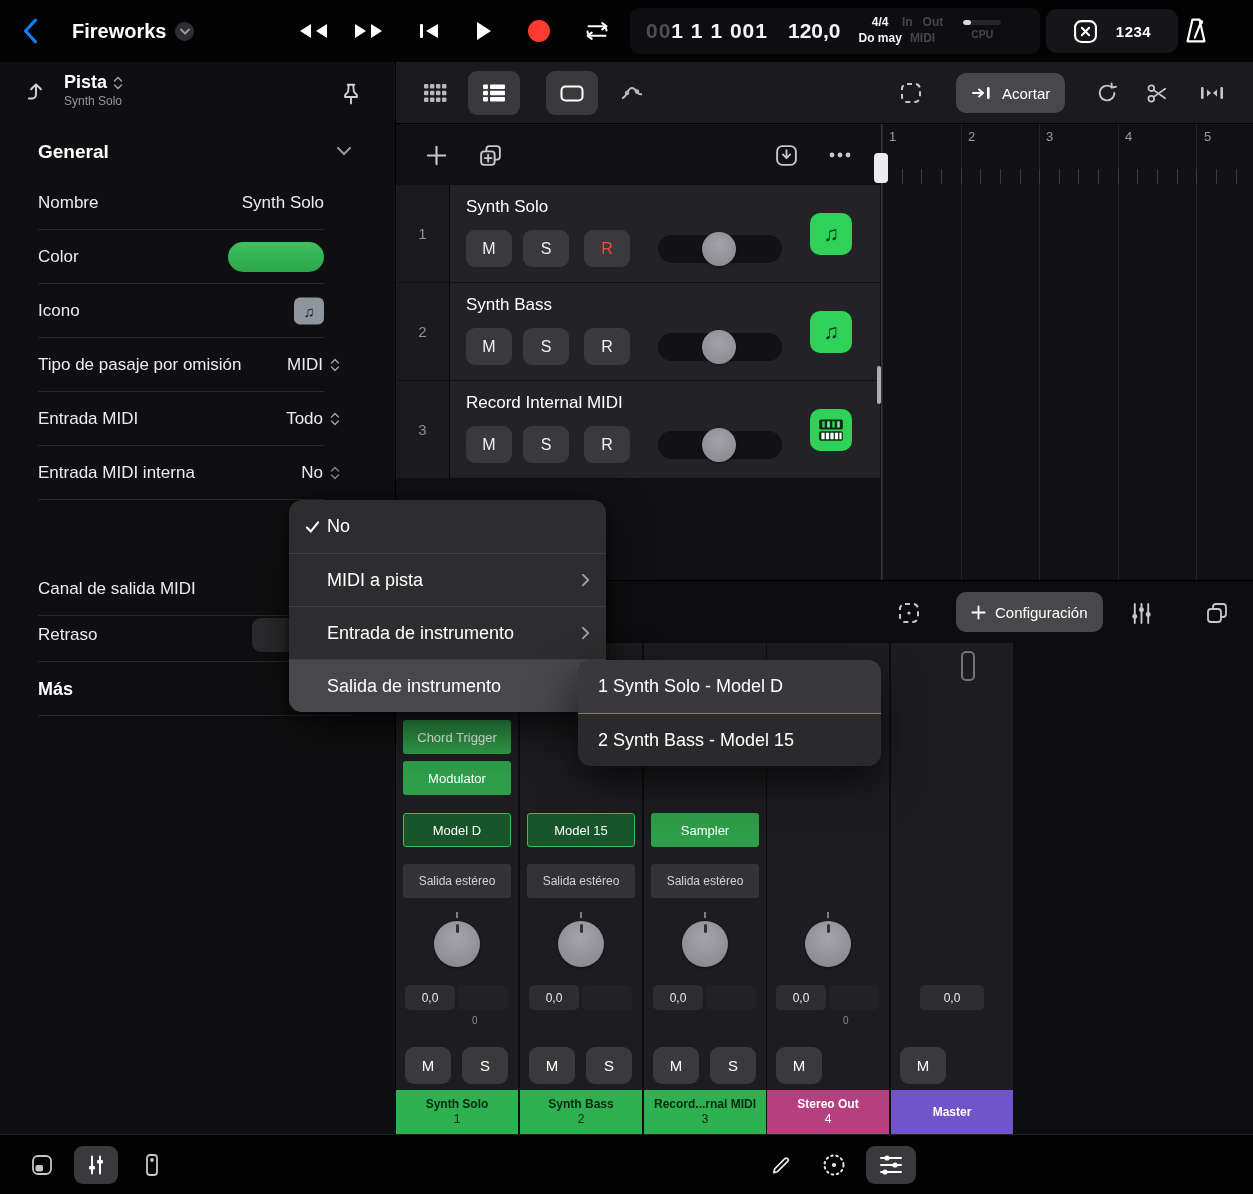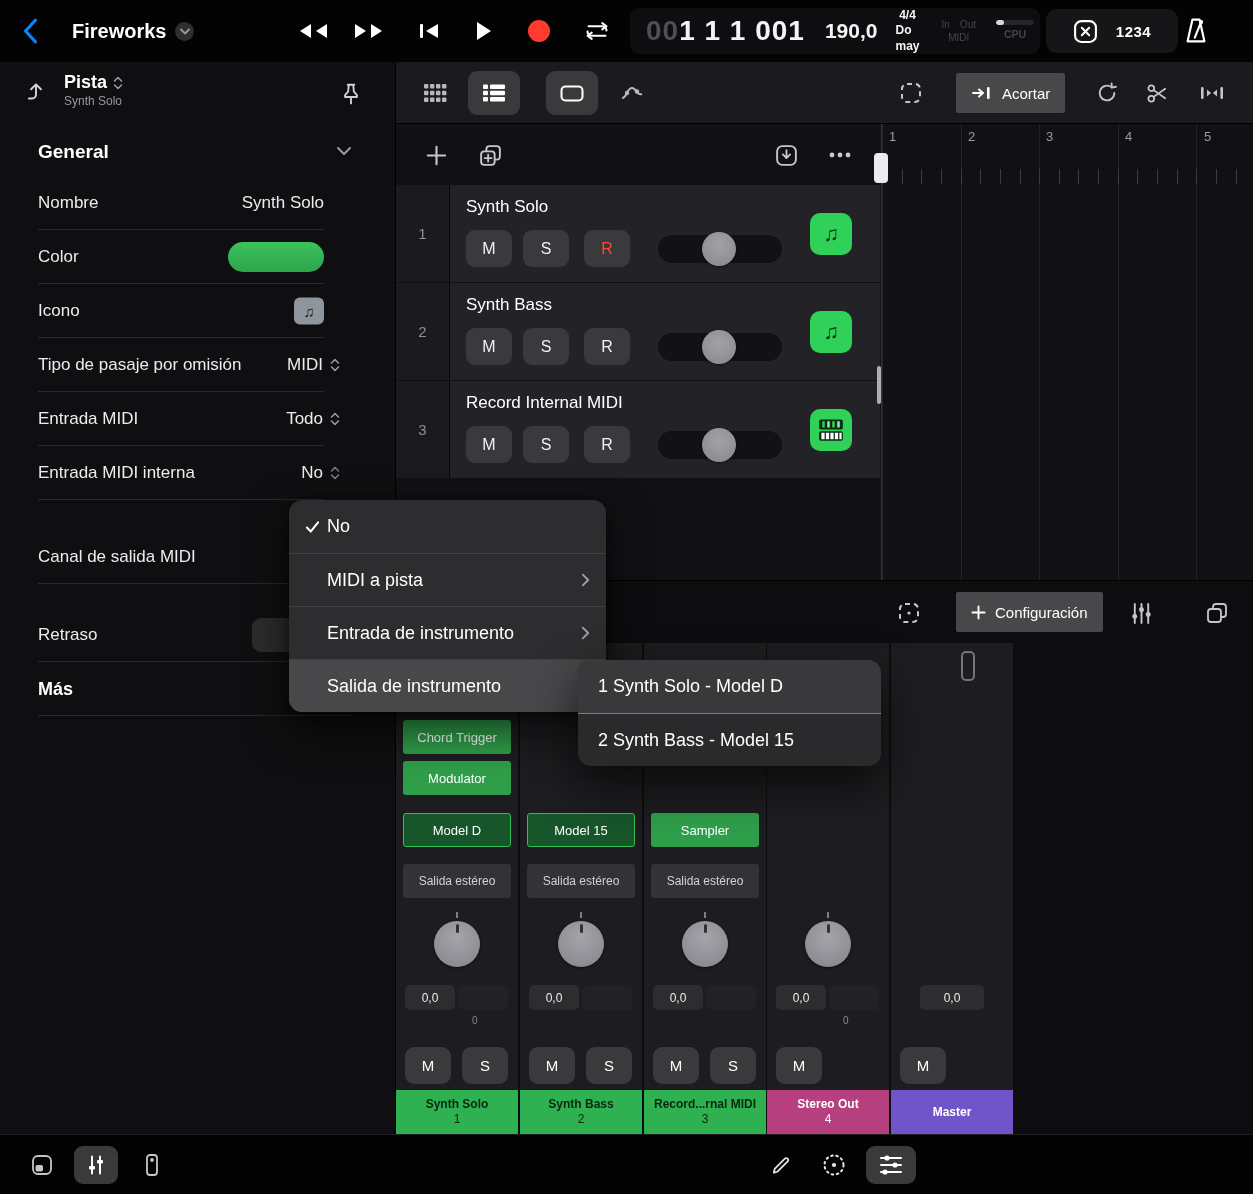--- a/index.html
+++ b/index.html
@@ -10,26 +10,26 @@
 .flexc{display:flex;align-items:center;justify-content:center}
 
 
 .topbar{position:absolute;left:0;top:0;width:1253px;height:62px;background:#030304}
 .tbtn{position:absolute;display:flex;align-items:center;justify-content:center}
 .title-wrap{position:absolute;left:72px;top:0;height:62px;display:flex;align-items:center;gap:9px}
 .title-wrap .t{font-size:20px;font-weight:700}
 .badge{width:19px;height:19px;border-radius:50%;background:#2e2e31;display:flex;align-items:center;justify-content:center}
 .rec-dot{width:22px;height:22px;border-radius:50%;background:#ff3b30}
 .lcd{position:absolute;left:630px;top:8px;width:410px;height:46px;background:#0e0e11;border-radius:9px;display:flex;align-items:center;padding:0 16px}
-.lcd-pos{font-size:28px;font-weight:700;letter-spacing:1px;color:#f4f4f6;white-space:pre}
+.lcd-pos{font-size:21px;font-weight:700;letter-spacing:1px;color:#f4f4f6;white-space:pre}
 .lcd-pos .dim{color:#4e4e54}
 .lcd-tempo{font-size:21px;font-weight:700;margin-left:20px;color:#f4f4f6}
 .lcd-col{display:flex;flex-direction:column;align-items:center;line-height:1.3}
 .lcd-sig{margin-left:18px;font-size:12px;font-weight:700;color:#f4f4f6}
-.lcd-io{margin-left:22px;font-size:10px;font-weight:400;color:#45454b}
+.lcd-io{font-size:12px;font-weight:700;color:#45454b}
 .io-row{display:flex;gap:10px}
 .lcd-cpu{margin-left:20px;font-size:10.5px;font-weight:700;color:#45454b}
 .cpu-bar{width:38px;height:5px;border-radius:3px;background:#26262a;margin-bottom:3px;position:relative;overflow:hidden}
 .cpu-fill{position:absolute;left:0;top:0;bottom:0;width:8px;background:#d8d8dc;border-radius:3px}
 .countgrp{position:absolute;left:1046px;top:9px;width:132px;height:44px;background:#161619;border-radius:11px;display:flex;align-items:center;justify-content:center;gap:18px}
 .count-label{font-size:15px;font-weight:700;letter-spacing:.5px}
 
 
 .inspector{position:absolute;left:0;top:62px;width:396px;height:1072px;background:#0f0f11;border-right:1px solid #000}
 .insp-title{position:absolute;left:64px;top:10px}
@@ -59,21 +59,21 @@
 .smenu{position:absolute;left:578px;top:660px;width:303px;border-radius:13px;background:#2a2a2c;box-shadow:0 18px 44px rgba(0,0,0,.65);overflow:hidden;z-index:41}
 .smenu-item{height:53px;display:flex;align-items:center;padding:0 20px;font-size:18px}
 .smenu-item.first{background:#39393c}
 .smenu-item+.smenu-item{border-top:1px solid #8b5cf6}
 
 
 .tracks{position:absolute;left:396px;top:62px;width:857px;height:518px;background:#111114}
 .tr-toolbar{position:absolute;left:0;top:0;width:857px;height:62px;background:#1b1b1e;border-bottom:1px solid #000}
 .ibtn{position:absolute;display:flex;align-items:center;justify-content:center;border-radius:9px}
 .ibtn.sel{background:#3a3a3d}
-.pill{position:absolute;display:flex;align-items:center;gap:9px;background:#48484b;border-radius:2px;padding:16px 15px;font-size:15px;height:40px}
+.pill{position:absolute;display:flex;align-items:center;gap:9px;background:#48484b;border-radius:10px;padding:16px 15px;font-size:15px;height:40px}
 .tr-body{position:absolute;left:0;top:62px;width:857px;height:456px}
 .timeline{position:absolute;left:485px;top:0;width:372px;height:456px;border-left:1px solid #35353a;background-image:repeating-linear-gradient(to right,#232329 0 1px,transparent 1px 78.6px)}
 .ruler-num{position:absolute;top:5px;font-size:13px;color:#9a9aa1}
 .ruler-ticks{position:absolute;left:0;top:45px;width:372px;height:15px;background-image:repeating-linear-gradient(to right,#3b3b40 0 1px,transparent 1px 19.65px)}
 .playhead{position:absolute;left:-8px;top:29px;width:14px;height:30px;background:#ececf0;border-radius:4px;z-index:5}
 .vscroll{position:absolute;left:-5px;top:242px;width:4px;height:38px;background:#aeaeb4;border-radius:2px;z-index:5}
 .track-row{position:absolute;left:0;width:484px;height:97px;background:#232327}
 .track-row .num{position:absolute;left:0;top:0;width:54px;height:97px;background:#1b1b1f;color:#8e8e93;font-size:15px;display:flex;align-items:center;justify-content:center;border-right:1px solid #0a0a0c}
 .track-row .tname{position:absolute;left:70px;top:12px;font-size:17px}
 .msr{position:absolute;top:45px;width:46px;height:37px;background:#3a3a3d;border-radius:9px;display:flex;align-items:center;justify-content:center;font-size:16px;color:#f0f0f2}
@@ -170,21 +170,21 @@
           <svg width="30" height="20" viewBox="0 0 28 19">
             <path d="M6 5 H19 a4 4 0 0 1 4 4 M22 14 H9 a4 4 0 0 1 -4 -4" fill="none" stroke="#fff" stroke-width="2" stroke-linecap="round"></path>
             <path d="M19 2 l4 3 -4 3" fill="none" stroke="#fff" stroke-width="2" stroke-linecap="round" stroke-linejoin="round"></path>
             <path d="M9 11 l-4 3 4 3" fill="none" stroke="#fff" stroke-width="2" stroke-linecap="round" stroke-linejoin="round"></path>
           </svg>
         </span>
     </div>
 
     <div class="lcd">
       <div class="lcd-pos"><span class="dim">00</span><span>1 1 1 001</span></div>
-      <div class="lcd-tempo">190,0</div>
+      <div class="lcd-tempo">120,0</div>
       <div class="lcd-col lcd-sig">
         <span>4/4</span>
         <span>Do may</span>
       </div>
       <div class="lcd-col lcd-io">
         <span class="io-row">
             <span>In</span>
             <span>Out</span>
           </span>
         <span>MIDI</span>
@@ -307,21 +307,21 @@
       <span class="val chev valdim">
           <span>No</span>
           <span>
             <svg width="10" height="16" viewBox="0 0 10 16">
               <path d="M1.5 6 L5 2.5 L8.5 6 M1.5 10 L5 13.5 L8.5 10" stroke="#7a7a80" stroke-width="1.6" fill="none" stroke-linecap="round" stroke-linejoin="round"></path>
             </svg>
           </span>
         </span>
       <span class="sep"></span>
     </div>
-    <div class="insp-row" style="top:468px">
+    <div class="insp-row" style="top:500px">
       <span class="lbl">Canal de salida MIDI</span>
       <span class="sep"></span>
     </div>
     <div class="insp-row" style="top:546px">
       <span class="lbl">Retraso</span>
       <span class="stepper-stub"></span>
       <span class="sep"></span>
     </div>
     <div class="more-row">
       <span class="lbl">Más</span>

